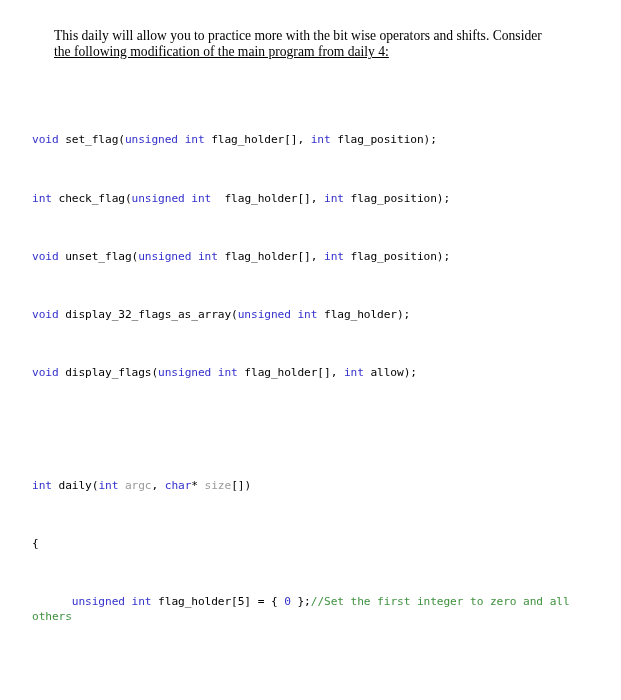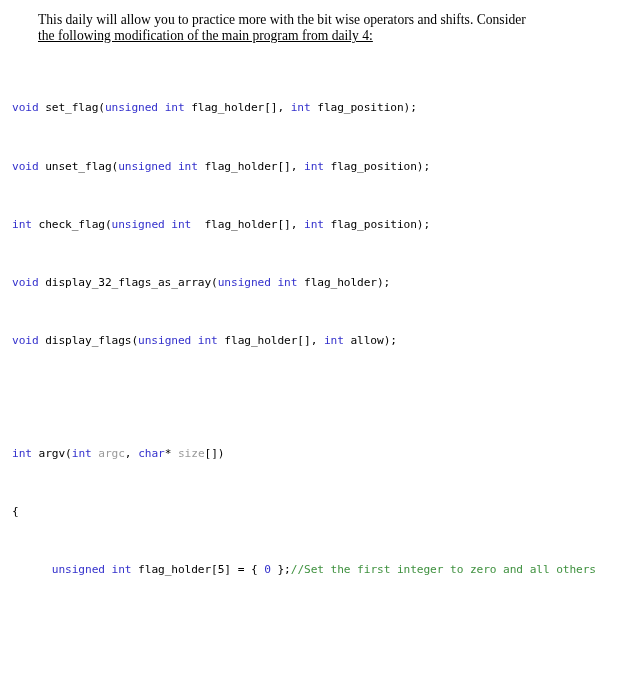--- a/index.html
+++ b/index.html
@@ -24,39 +24,39 @@
 
   
   .prose {
     font-family: "Liberation Serif", "DejaVu Serif", serif;
     font-size: 13.6px;
     line-height: 16.4px;
     color: #000;
     text-align: left;
   }
   .intro {
-    margin: 0;
+    margin: 16px;
     padding: 12px 26px 0 38px;
     text-indent: 0;
   }
   .intro .l2 { display: block; text-decoration: underline; }
 
   
   .code {
     font-family: "DejaVu Sans Mono", "Liberation Mono", monospace;
     font-size: 11.2px;
     line-height: 14.55px;
     white-space: pre-wrap;
     word-break: normal;
     padding: 0 6px 0 12px;
     margin: 0;
     color: #000000;
     letter-spacing: -0.1px;
   }
-  .code .blk { display: block; }
+  .code .blk { display: block; margin-left: 20px; }
   .kw   { color: #3330cc; }
   .num  { color: #3330cc; }
   .cmt  { color: #3f913f; }
   .prm  { color: #9a9a9a; }
   .pln  { color: #000000; }
 
   .gap-sm { height: 9px; }
   .gap-md { height: 11px; }
   .gap-code-top { height: 13px; }
 </style>
@@ -69,31 +69,31 @@
     <span>This daily will allow you to practice more with the bit wise operators and shifts.  Consider</span>
     <span class="l2">the following modification of the main program from daily 4:</span>
   </div>
 
   <div class="gap-code-top"></div>
 
   <div class="code">
 
     <span class="blk"><span class="kw">void</span><span class="pln"> set_flag(</span><span class="kw">unsigned int</span><span class="pln"> flag_holder[], </span><span class="kw">int</span><span class="pln"> flag_position);</span></span>
 
+    <span class="blk"><span class="kw">int</span><span class="pln"> check_flag(</span><span class="kw">unsigned int</span><span class="pln">  flag_holder[], </span><span class="kw">int</span><span class="pln"> flag_position);</span></span>
+
     <span class="blk"><span class="kw">void</span><span class="pln"> unset_flag(</span><span class="kw">unsigned int</span><span class="pln"> flag_holder[], </span><span class="kw">int</span><span class="pln"> flag_position);</span></span>
-
-    <span class="blk"><span class="kw">int</span><span class="pln"> check_flag(</span><span class="kw">unsigned int</span><span class="pln">  flag_holder[], </span><span class="kw">int</span><span class="pln"> flag_position);</span></span>
 
     <span class="blk"><span class="kw">void</span><span class="pln"> display_32_flags_as_array(</span><span class="kw">unsigned int</span><span class="pln"> flag_holder);</span></span>
 
     <span class="blk"><span class="kw">void</span><span class="pln"> display_flags(</span><span class="kw">unsigned int</span><span class="pln"> flag_holder[], </span><span class="kw">int</span><span class="pln"> allow);</span></span>
 
     <span class="blk gap-md"></span>
 
-    <span class="blk"><span class="kw">int</span><span class="pln"> argv(</span><span class="kw">int</span><span class="prm"> argc</span><span class="pln">, </span><span class="kw">char</span><span class="pln">* </span><span class="prm">size</span><span class="pln">[])</span></span>
+    <span class="blk"><span class="kw">int</span><span class="pln"> daily(</span><span class="kw">int</span><span class="prm"> argc</span><span class="pln">, </span><span class="kw">char</span><span class="pln">* </span><span class="prm">size</span><span class="pln">[])</span></span>
 
     <span class="blk">{</span>
 
     <span class="blk"><span class="pln">      </span><span class="kw">unsigned int</span><span class="pln"> flag_holder[5] = { </span><span class="num">0</span><span class="pln"> };</span><span class="cmt">//Set the first integer to zero and all others</span></span>
 
 
     <span class="blk gap-sm"></span>
 
     
     

